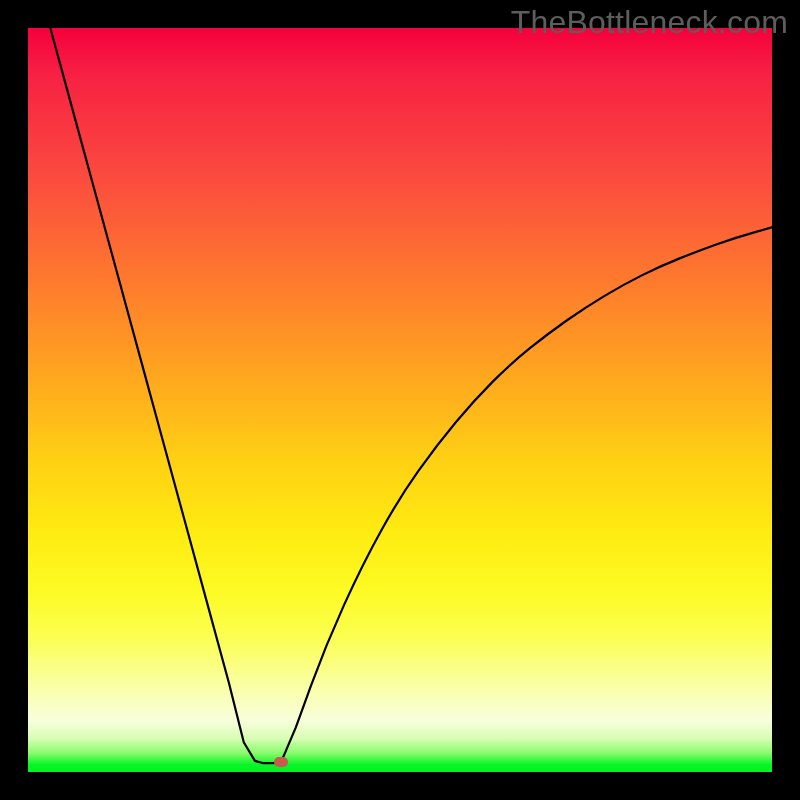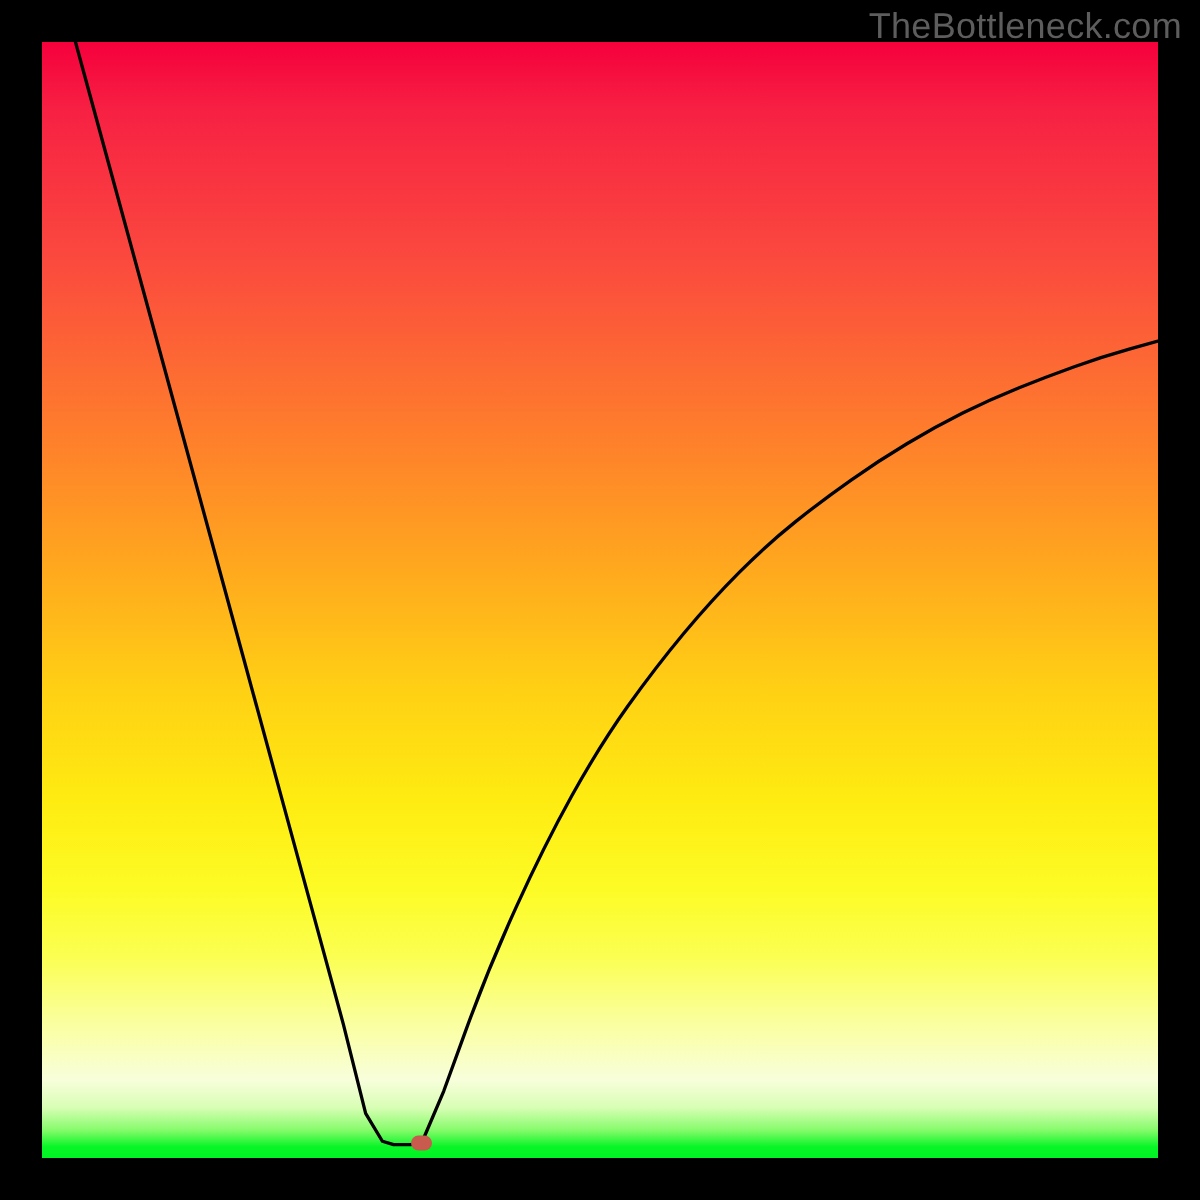--- a/index.html
+++ b/index.html
@@ -14,21 +14,21 @@
     position: relative;
     width: 800px;
     height: 800px;
     background: #000;
   }
   .watermark {
     position: absolute;
     top: 4px;
     right: 12px;
     color: #5d5d5d;
-    font-size: 24px;
+    font-size: 32px;
     font-weight: 500;
     letter-spacing: 0.2px;
     z-index: 5;
     user-select: none;
   }
   .plot {
     position: absolute;
     left: 28px;
     top: 28px;
     width: 744px;

